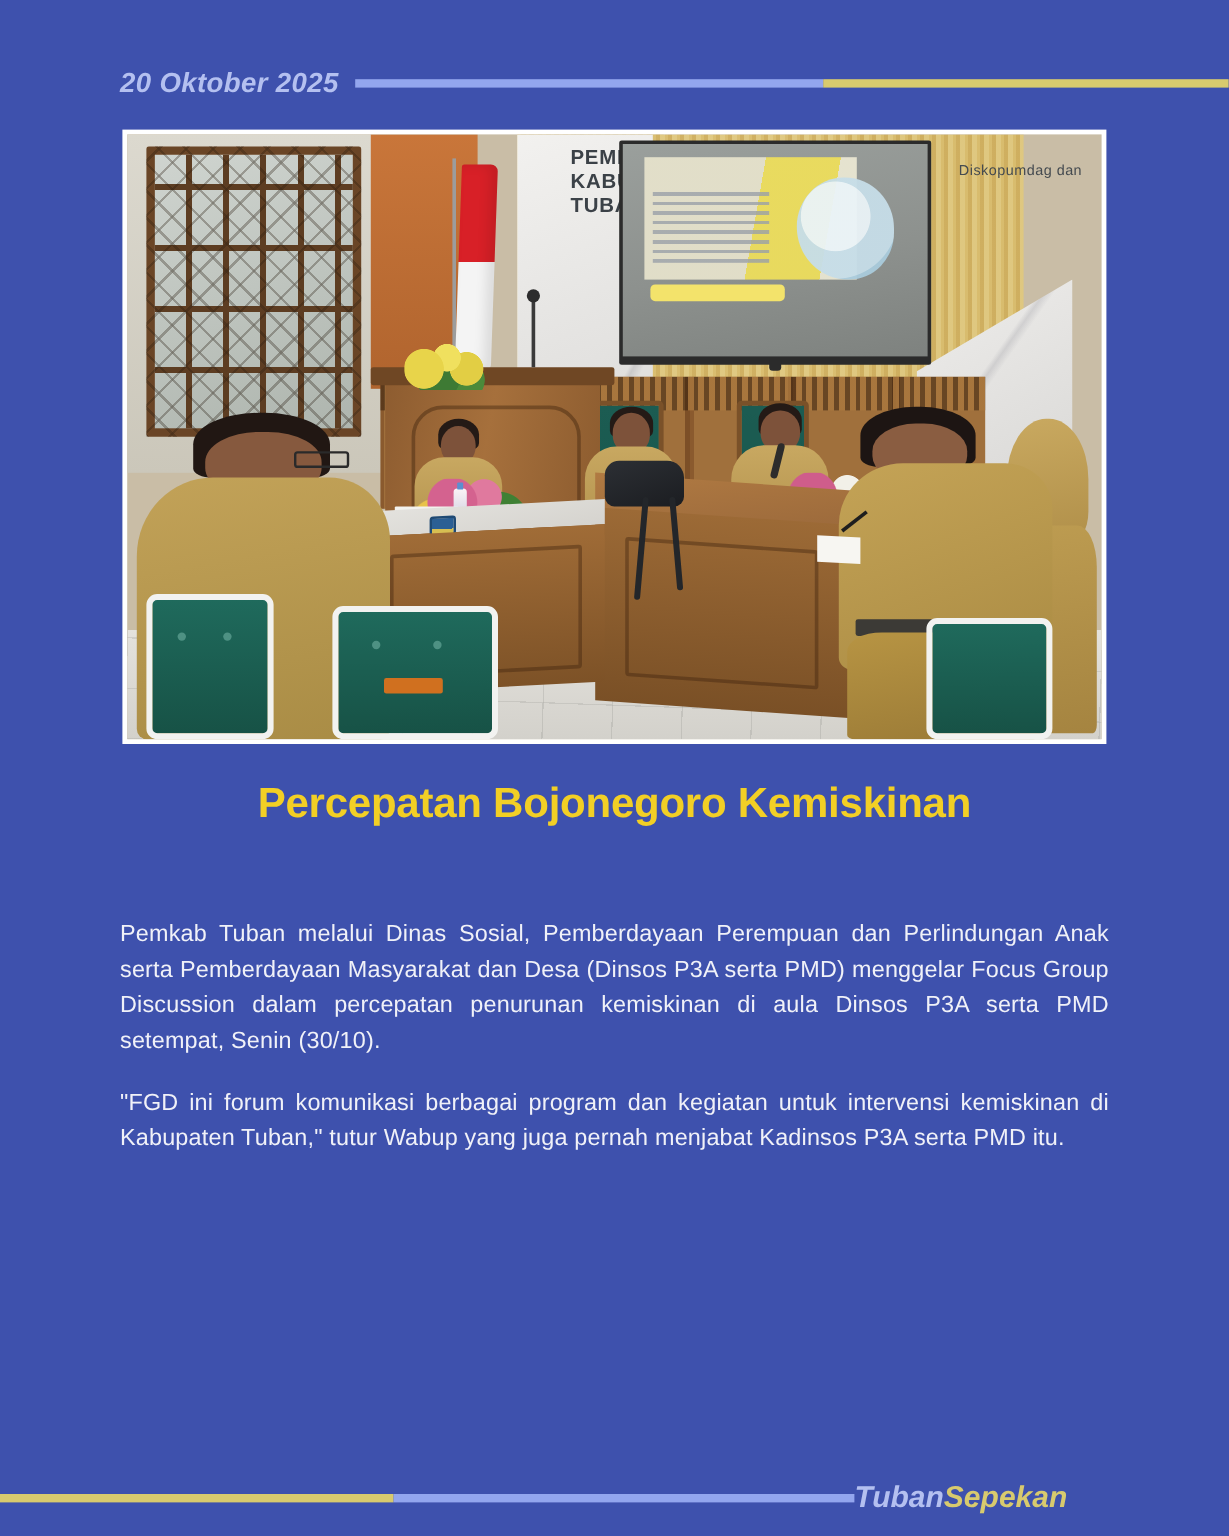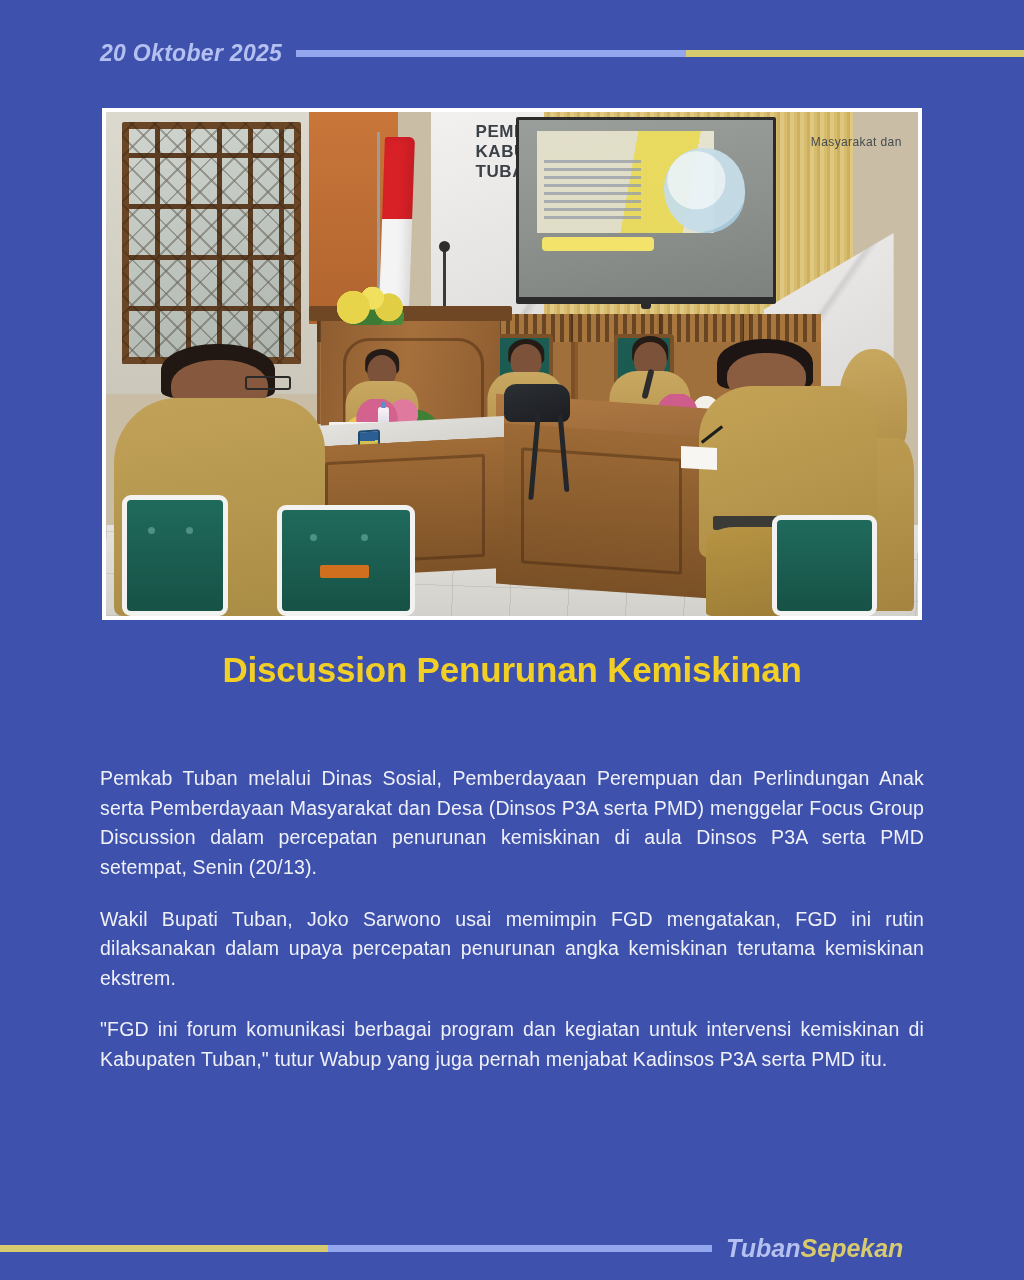--- a/index.html
+++ b/index.html
@@ -7,21 +7,21 @@
   html,body { background:#3f51b5; }
   body {
     width:1024px; height:1280px;
     background:#3e51ad;
     font-family:"Liberation Sans", sans-serif;
     position:relative; overflow:hidden;
   }
 
   
   .header {
-    position:absolute; left:0; top:0; width:907px; height:98px;
+    position:absolute; left:0; top:16px; width:907px; height:98px;
   }
   .date-row {
     position:absolute; left:100px; top:42px;
     display:flex; align-items:center; width:924px;
   }
   .date-text {
     color:#b4c0f0; font-size:23px; font-weight:bold; font-style:italic;
     letter-spacing:0.3px; white-space:nowrap; line-height:1;
   }
   .hdr-line-blue {
@@ -483,21 +483,21 @@
   .footer {
     position:absolute; left:0; bottom:0; width:1024px; height:72px;
   }
   .ft-row {
     position:absolute; left:0; top:28px; width:1024px;
     display:flex; align-items:center;
   }
   .ft-line-gold { height:7px; background:#d8ca6e; width:328px; }
   .ft-line-blue { height:7px; background:#93a6ee; width:384px; }
   .ft-logo {
-    margin-left:14px; font-size:25px; font-weight:bold; font-style:italic;
+    font-size:25px; font-weight:bold; font-style:italic;
     white-space:nowrap; line-height:1;
   }
   .ft-logo .a { color:#b4c0f0; }
   .ft-logo .b { color:#d8ca6e; }
 </style>
 </head>
 <body>
 
 <div class="header">
   <div class="date-row">
@@ -518,21 +518,21 @@
     <div class="wall-marble2"></div>
 
     <div class="window"></div>
     <div class="grille"></div>
 
     <div class="gov-sign">
       <div>PEMERINTAH</div>
       <div>KABUPATEN</div>
       <div>TUBAN</div>
     </div>
-    <div class="side-sign">Masyarakat dan</div>
+    <div class="side-sign">Diskopumdag dan</div>
 
     <div class="flag-pole"></div>
     <div class="flag"></div>
 
     <div class="screen-frame">
       <div class="screen">
         <div class="slide"></div>
         <div class="slide-lines"></div>
         <div class="slide-bar"></div>
         <div class="slide-globe"></div>
@@ -623,26 +623,25 @@
       <div class="gc-stud" style="left:22%"></div>
       <div class="gc-stud" style="left:62%"></div>
       <div class="gc-tag"></div>
     </div>
     <div class="gchair gc3"></div>
 
   </div>
 </div>
 
 <div class="title">
-  <div>Discussion Penurunan Kemiskinan</div>
+  <div>Percepatan Bojonegoro Kemiskinan</div>
 </div>
 
 <div class="body-copy">
-  <p>Pemkab Tuban melalui Dinas Sosial, Pemberdayaan Perempuan dan Perlindungan Anak serta Pemberdayaan Masyarakat dan Desa (Dinsos P3A serta PMD) menggelar Focus Group Discussion dalam percepatan penurunan kemiskinan di aula Dinsos P3A serta PMD setempat, Senin (20/13).</p>
-  <p>Wakil Bupati Tuban, Joko Sarwono usai memimpin FGD mengatakan, FGD ini rutin dilaksanakan dalam upaya percepatan penurunan angka kemiskinan terutama kemiskinan ekstrem.</p>
+  <p>Pemkab Tuban melalui Dinas Sosial, Pemberdayaan Perempuan dan Perlindungan Anak serta Pemberdayaan Masyarakat dan Desa (Dinsos P3A serta PMD) menggelar Focus Group Discussion dalam percepatan penurunan kemiskinan di aula Dinsos P3A serta PMD setempat, Senin (30/10).</p>
   <p>"FGD ini forum komunikasi berbagai program dan kegiatan untuk intervensi kemiskinan di Kabupaten Tuban," tutur Wabup yang juga pernah menjabat Kadinsos P3A serta PMD itu.</p>
 </div>
 
 <div class="footer">
   <div class="ft-row">
     <span class="ft-line-gold"></span>
     <span class="ft-line-blue"></span>
     <span class="ft-logo">
       <span class="a">Tuban</span><span class="b">Sepekan</span>
     </span>

